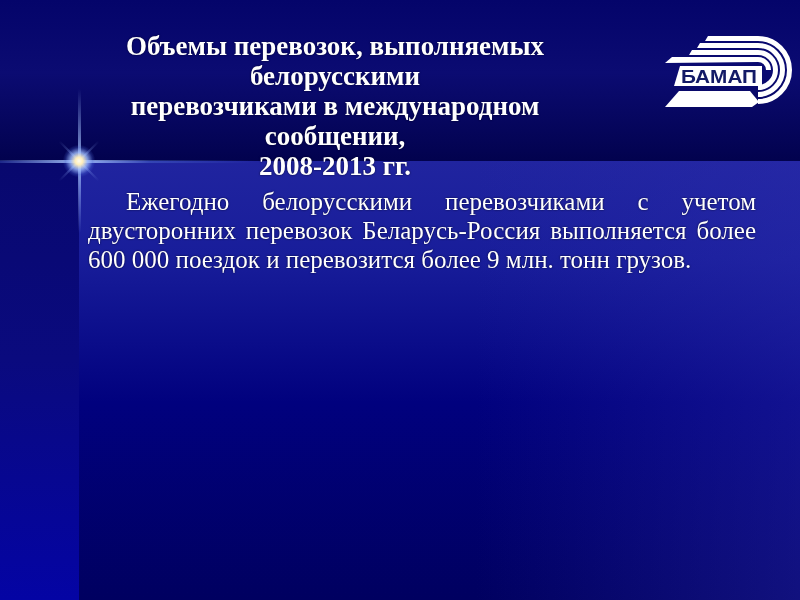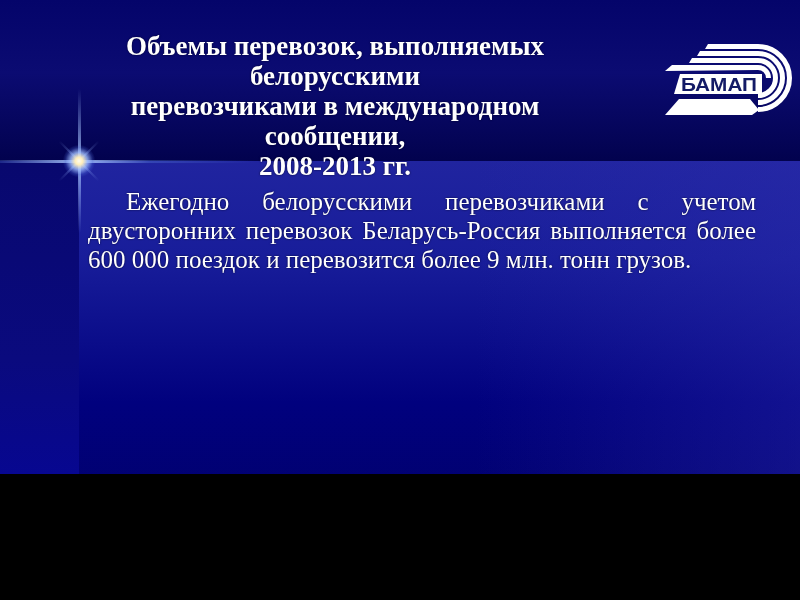--- a/index.html
+++ b/index.html
@@ -1,18 +1,18 @@
 <!DOCTYPE html>
 <html><head>
 <meta charset="utf-8">
 <style>
   html,body{margin:0;padding:0;background:#000;}
   .slide{
     position:relative;
-    width:800px;height:474px;
+    width:800px;height:600px;
     overflow:hidden;
     background:#a16207;
     font-family:"Liberation Serif", serif;
   }
   
   .top-band{
     position:absolute;left:0;top:0;width:800px;height:161px;
     background:linear-gradient(to bottom,#04046a 0%,#0b0b72 45%,#02024e 100%);
   }
   
@@ -61,21 +61,21 @@
     color:#ffffff;
     font-size:25px;line-height:29px;
   }
   .body-text p{
     margin:0 16px 29px 0;
     text-align:justify;
     text-indent:38px;
     text-shadow:0 0 2px rgba(0,0,20,0.8);
   }
   
-  .logo{position:absolute;left:662px;top:28px;width:134px;height:90px;}
+  .logo{position:absolute;left:662px;top:20px;width:134px;height:90px;}
   .logo svg{display:block;width:100%;height:100%;}
   .logo-letters{
     font-family:"Liberation Sans", sans-serif;
     font-weight:bold;font-size:18px;
   }
 </style>
 </head>
 <body>
 
 <div class="slide">

